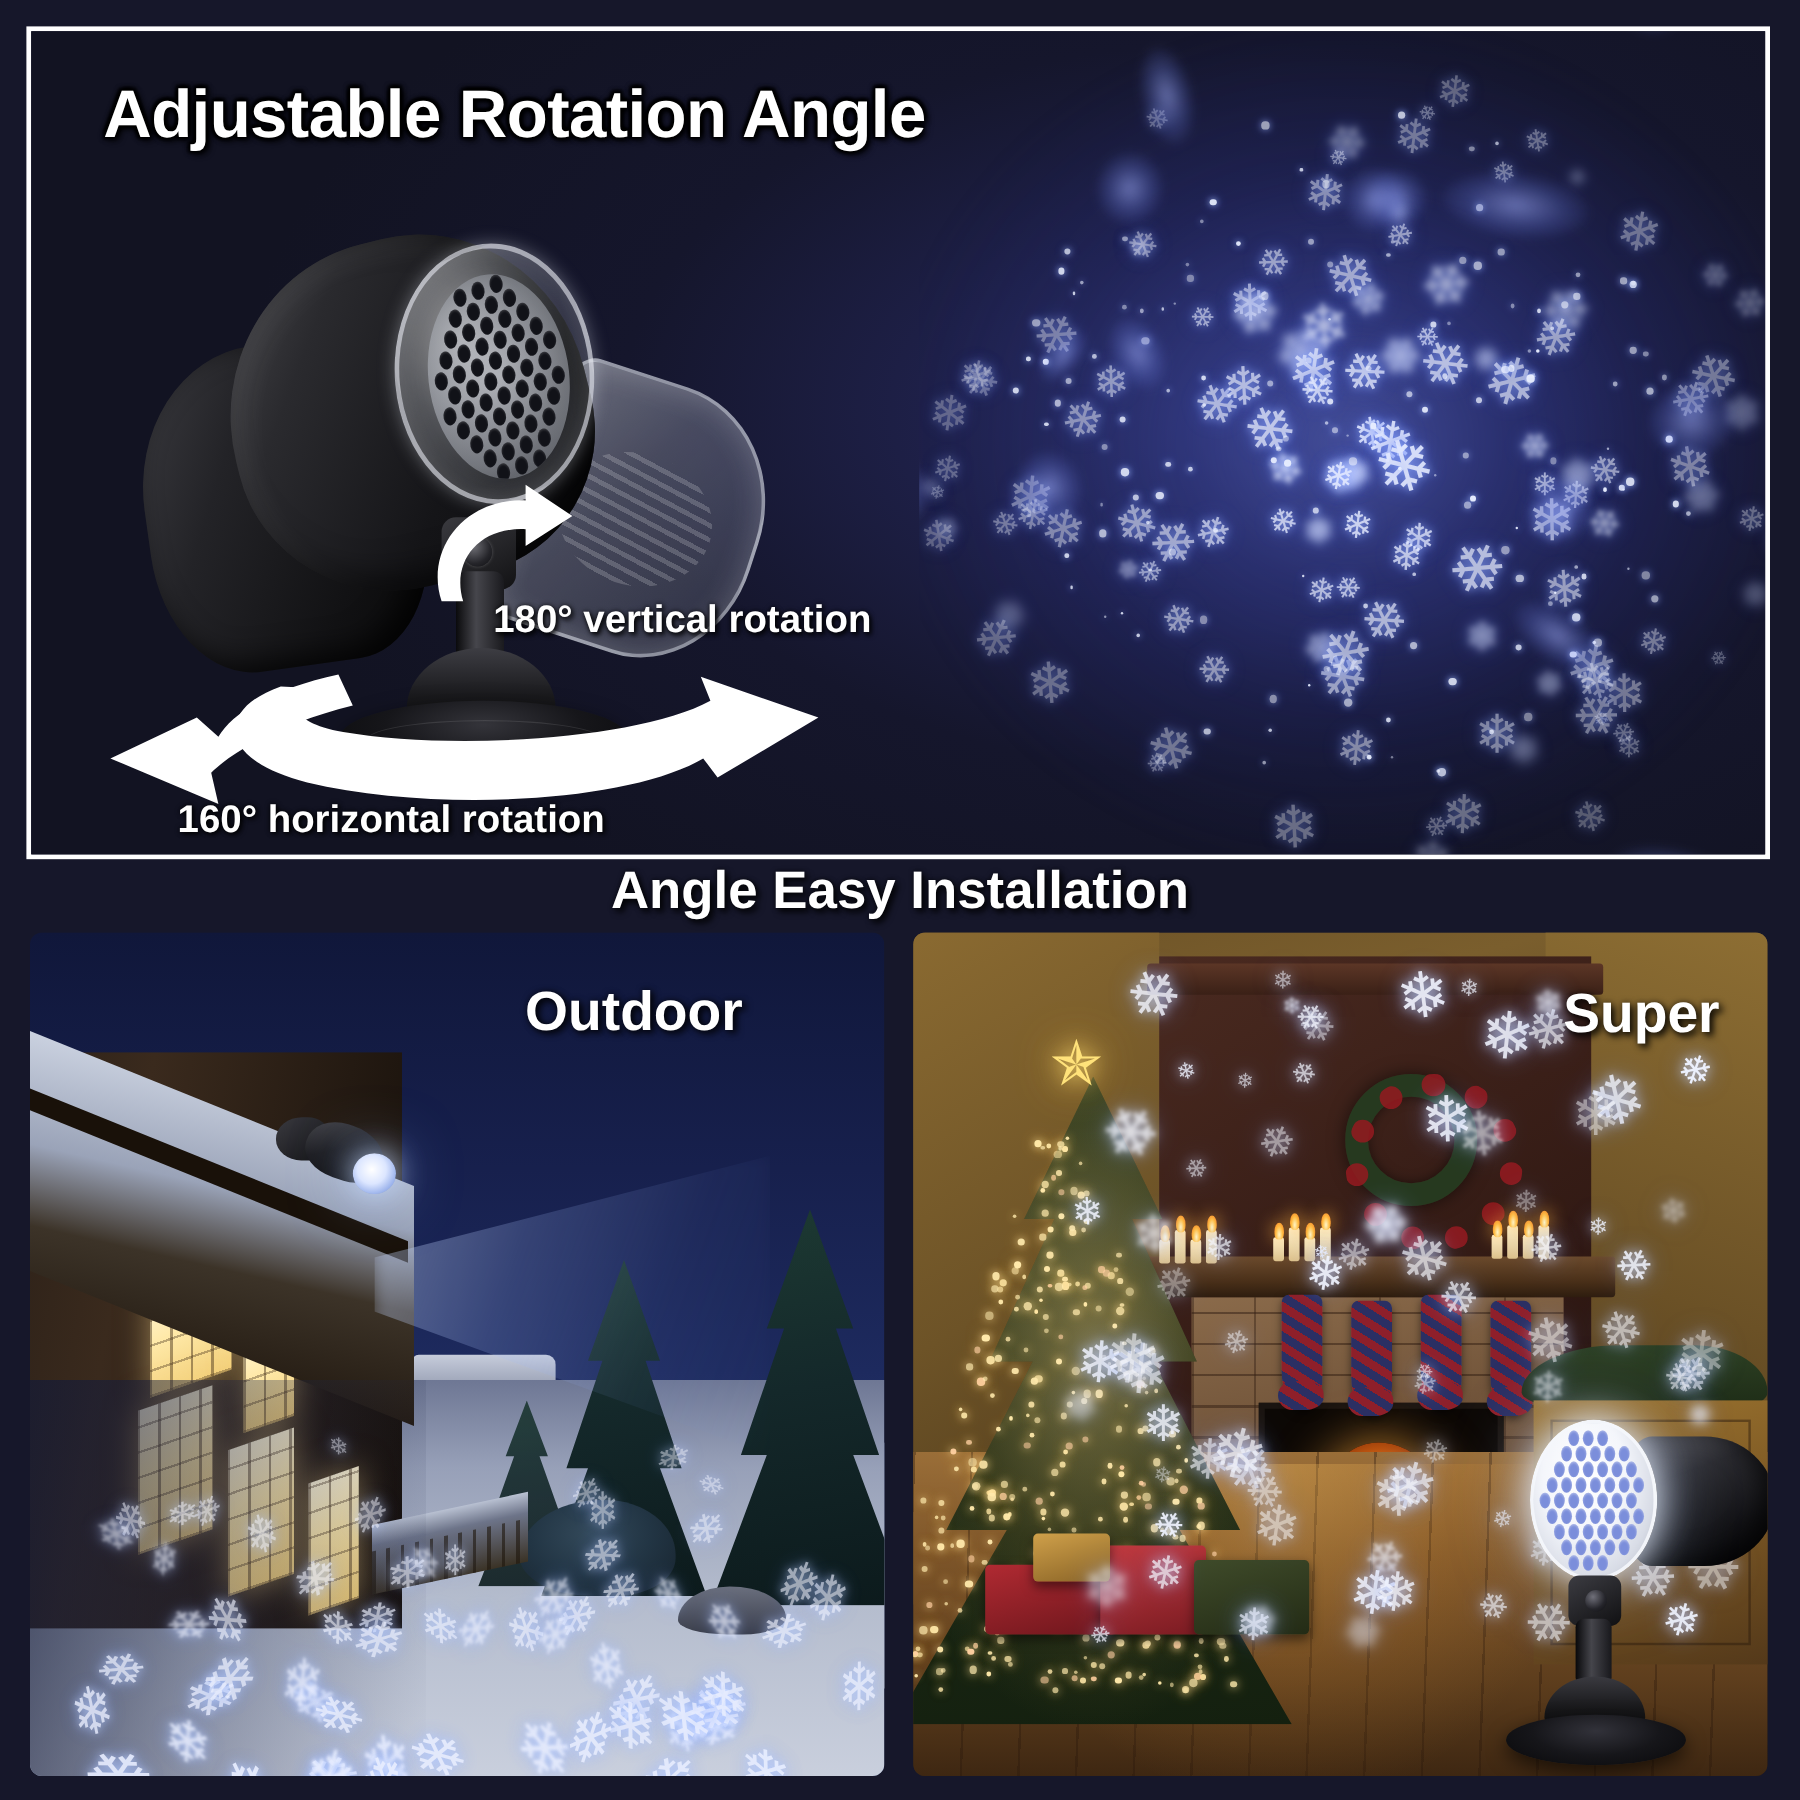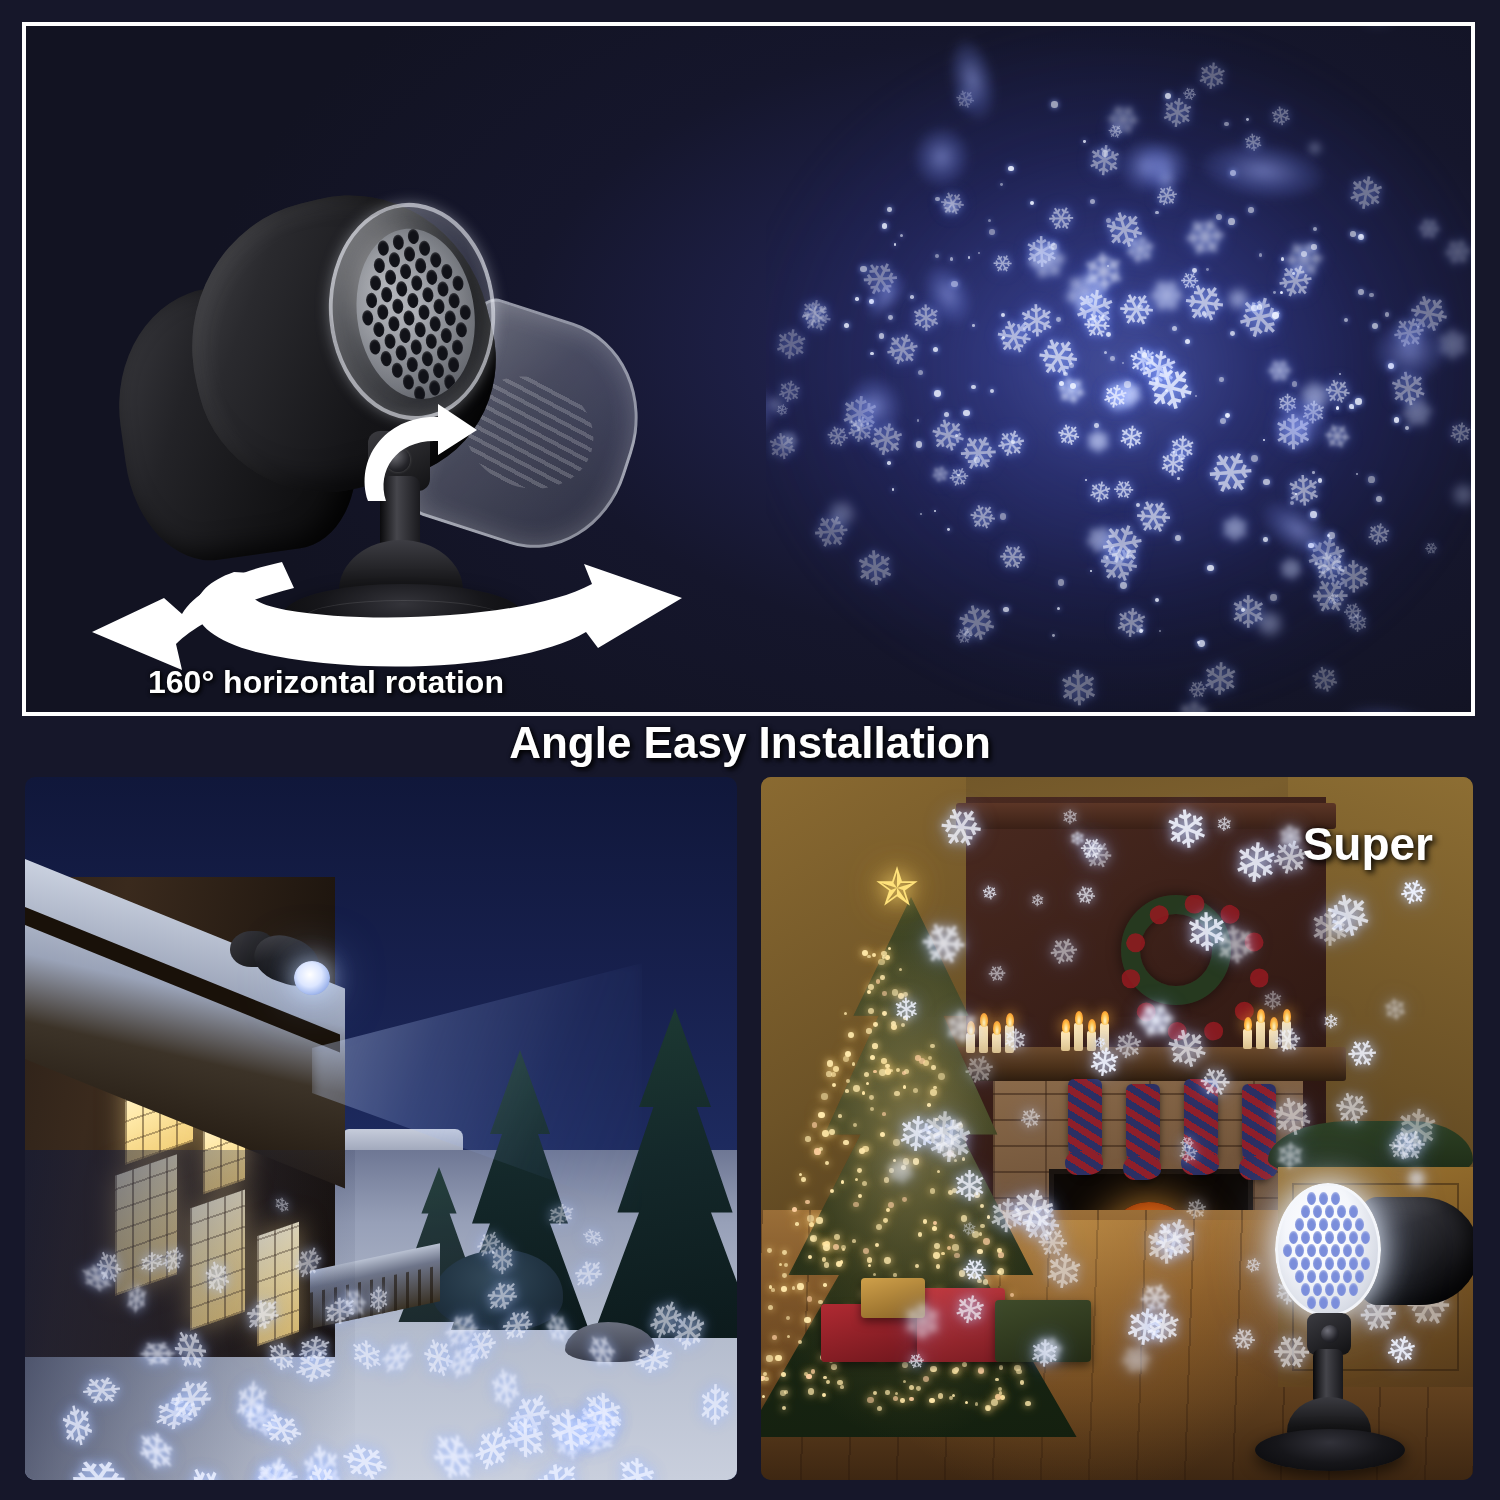--- a/index.html
+++ b/index.html
@@ -828,20 +828,22 @@
 
     <svg class="arrow-horiz" viewBox="0 0 620 160">
       <path d="M120 36 C80 52, 62 86, 90 112 C142 150, 430 152, 510 112 C548 92, 540 62, 498 44
                L510 30 L612 74 L498 106 L506 84 C470 98, 300 104, 190 92 C132 84, 118 66, 150 52 Z" fill="#ffffff" opacity="0"></path>
       <path d="M148 48 C96 66, 92 108, 170 128 C280 154, 440 144, 500 108
                L512 124 L596 74 L498 40 L506 60 C448 92, 292 102, 200 86 C156 78, 152 62, 186 50 Z" fill="#ffffff"></path>
       <path d="M196 38 C150 48, 110 66, 96 90 L78 74 L6 108 L96 146 L90 120 C110 100, 152 78, 208 64 Z" fill="#ffffff"></path>
     </svg>
   </div>
 
+  <div class="title">Adjustable Rotation Angle</div>
+  <div class="label-vert">180° vertical rotation</div>
   <div class="label-horiz">160° horizontal rotation</div>
 </div>
 
 <div class="mid-heading">Angle Easy Installation</div>
 
 <div class="bot bot-left">
   <div class="sky"></div>
   <div class="hill"></div>
   <div class="neighbor"></div>
   <div class="ground"></div>
@@ -931,20 +933,21 @@
       <div class="cast-flake" style="left: 216.753px; top: 139.34px; font-size: 48.864px; opacity: 0.67; transform: rotate(158deg) skewX(-12deg) scaleY(0.78);">❄</div>
       <div class="cast-flake" style="left: 666.914px; top: 226.512px; font-size: 54.1361px; opacity: 0.82; transform: rotate(113deg) skewX(-12deg) scaleY(0.78);">❄</div>
       <div class="cast-flake" style="left: 555.976px; top: 232.465px; font-size: 57.9188px; opacity: 0.82; transform: rotate(242deg) skewX(-12deg) scaleY(0.78);">❄</div>
       <div class="cast-flake" style="left: 97.608px; top: 131.935px; font-size: 35.858px; opacity: 0.66; transform: rotate(298deg) skewX(-12deg) scaleY(0.78); filter: blur(1.4px);">❄</div>
       <div class="cast-flake" style="left: 505.985px; top: 299.807px; font-size: 62.1892px; opacity: 0.93; transform: rotate(160deg) skewX(-12deg) scaleY(0.78);">❄</div>
       <div class="cast-flake" style="left: 44.0947px; top: 296.145px; font-size: 68.6146px; opacity: 0.93; transform: rotate(23deg) skewX(-12deg) scaleY(0.78);">❄</div>
       <div class="cast-flake" style="left: 140.759px; top: 220.004px; font-size: 61.2545px; opacity: 0.8; transform: rotate(333deg) skewX(-12deg) scaleY(0.78);">❄</div>
       <div class="cast-flake" style="left: 113.001px; top: 182.117px; font-size: 45.1683px; opacity: 0.74; transform: rotate(21deg) skewX(-12deg) scaleY(0.78); filter: blur(1.4px);">❄</div>
     </div>
 
+  <div class="panel-label label-outdoor">Outdoor</div>
 </div>
 
 <div class="bot bot-right">
   <div class="room"></div>
   <div class="room-wall-l"></div>
   <div class="room-wall-r"></div>
   <div class="chimney"></div>
   <div class="chim-top"></div>
   <div class="hearth"></div>
   <div class="mantel"></div>

